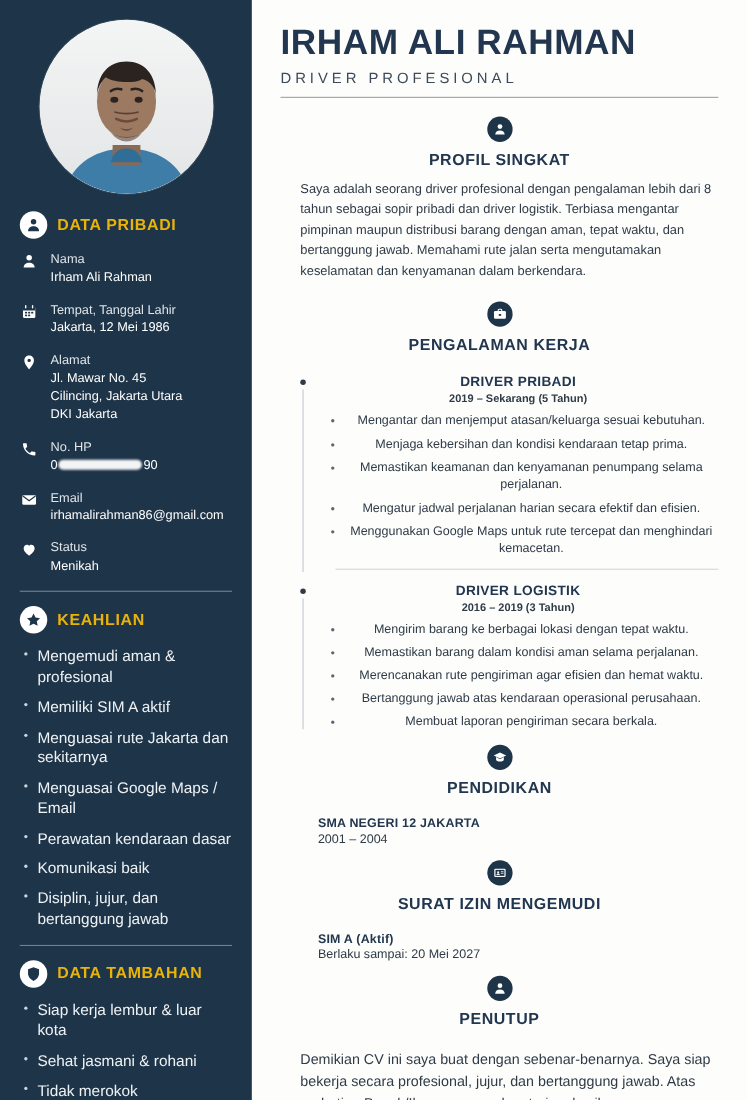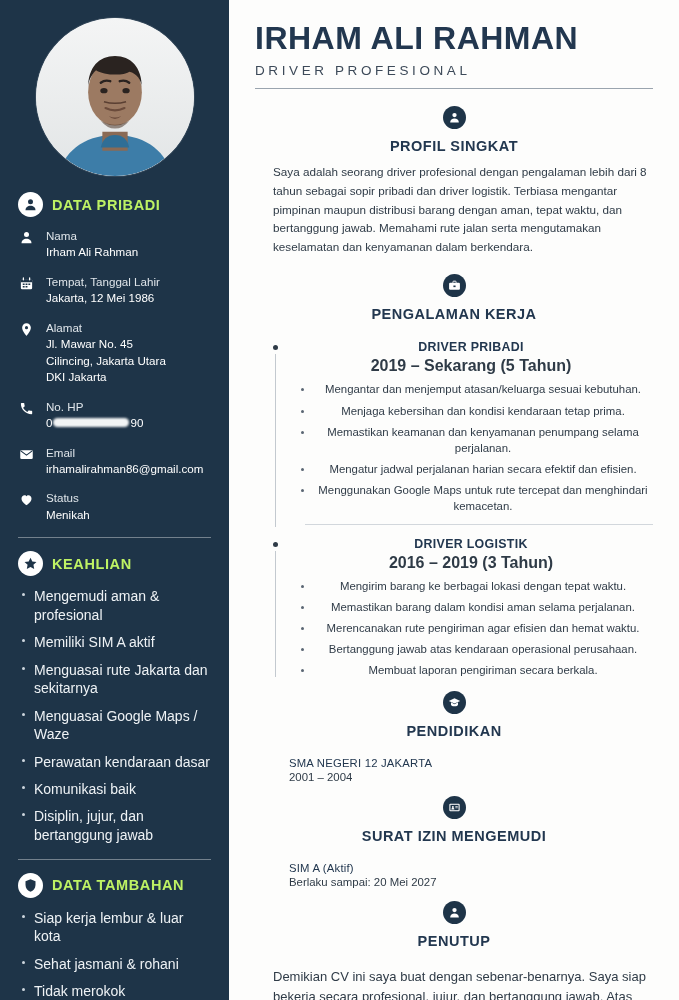--- a/index.html
+++ b/index.html
@@ -38,21 +38,21 @@
     display: flex; align-items: center; gap: 9px;
     margin: 4px 0 11px 2px;
   }
   .sb-head .badge {
     width: 25px; height: 25px; border-radius: 50%;
     background: #ffffff; flex: 0 0 25px;
     display: flex; align-items: center; justify-content: center;
   }
   .sb-head .badge svg { width: 15px; height: 15px; fill: #1e3448; }
   .sb-head .t {
-    font-size: 14.5px; font-weight: bold; letter-spacing: .6px; color: #bef264;
+    font-size: 14.5px; font-weight: bold; letter-spacing: .6px; color: #eab308;
   }
 
   .info-row { display: flex; gap: 10px; margin-bottom: 13px; padding-left: 3px; }
   .info-row .ico { width: 17px; flex: 0 0 17px; padding-top: 2px; }
   .info-row .ico svg { width: 15px; height: 15px; fill: #ffffff; display:block; }
   .info-row .body { font-size: 11.6px; line-height: 1.42; }
   .info-row .lbl { color: #dfe5ea; }
   .info-row .val { color: #ffffff; }
   .redacted {
     display: inline-block; position: relative;
@@ -113,34 +113,34 @@
     width: 5px; height: 5px; border-radius: 50%; background: #2f3b47;
   }
   .job::after {
     content:""; position:absolute; left: 2px; top: 14px; bottom: -2px;
     width: 1px; background: #c3c9cf;
   }
   .job.last::after { bottom: 2px; }
   .job-title {
     font-size: 12.4px; font-weight: bold; color: #22374f; letter-spacing: .3px;
   }
-  .job-date { font-size: 16px; font-weight: bold; color: #2f3b47; margin-top: 3px; }
+  .job-date { font-size: 10px; font-weight: bold; color: #2f3b47; margin-top: 3px; }
   .job-list { list-style: none; margin-top: 7px; padding-left: 12px; }
   .job-list li {
     position: relative; padding-left: 12px; margin-bottom: 5.5px;
     font-size: 11.4px; line-height: 1.38; color: #2f3b47;
   }
   .job-list li::before {
     content:""; position:absolute; left: 0; top: 6px;
     width: 3px; height: 3px; border-radius: 50%; background: #5a6673;
   }
   .job-sep { height: 1px; background: #d2d7dc; margin: 9px 0 12px 16px; }
 
   .sub-block { padding-left: 34px; margin: 2px 0 13px 0; }
-  .sub-title { font-size: 11.3px; font-weight: normal; color: #22374f; letter-spacing: .2px; }
+  .sub-title { font-size: 11.3px; font-weight: bold; color: #22374f; letter-spacing: .2px; }
   .sub-text { font-size: 11.4px; color: #2f3b47; margin-top: 2px; }
 
   .closing-para {
     font-size: 13px; line-height: 1.55; color: #2f3b47;
     padding-left: 18px; margin: 4px 0 14px 0;
   }
   .sign-label { font-size: 11.7px; color: #2f3b47; padding-left: 18px; font-style: italic; }
   .sign-mark { padding-left: 18px; height: 44px; }
   .sign-mark svg { display:block; }
   .sign-name {
@@ -291,21 +291,21 @@
           <svg viewBox="0 0 24 24">
               <path d="M12 2.6l2.9 6 6.6.9-4.8 4.6 1.2 6.5-5.9-3.1-5.9 3.1 1.2-6.5L2.5 9.5l6.6-.9z"></path>
             </svg>
         </span>
         <span class="t">KEAHLIAN</span>
       </div>
       <ul class="sb-list">
         <li>Mengemudi aman &amp; profesional</li>
         <li>Memiliki SIM A aktif</li>
         <li>Menguasai rute Jakarta dan sekitarnya</li>
-        <li>Menguasai Google Maps / Waze</li>
+        <li>Menguasai Google Maps / Email</li>
         <li>Perawatan kendaraan dasar</li>
         <li>Komunikasi baik</li>
         <li>Disiplin, jujur, dan bertanggung jawab</li>
       </ul>
     </div>
 
     <div class="sb-divider"></div>
 
     <div class="sb-section">
       <div class="sb-head">

